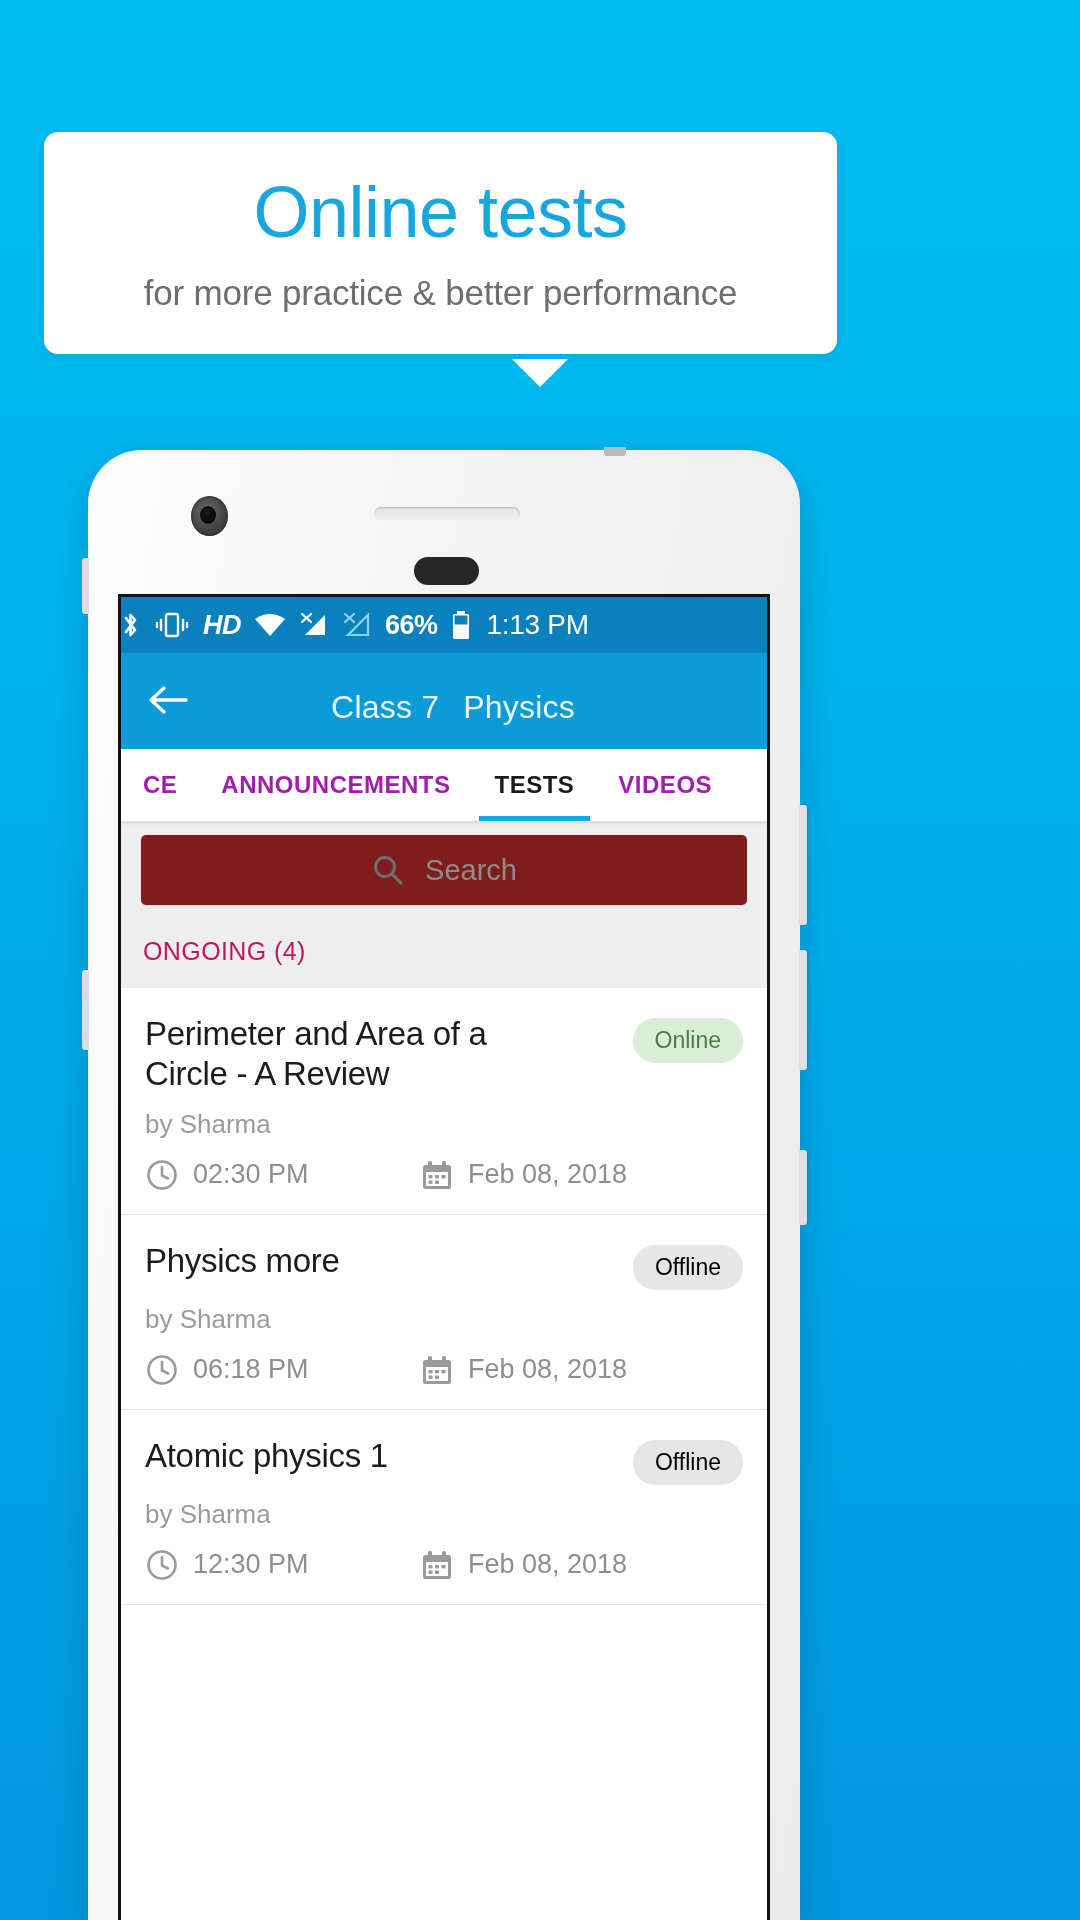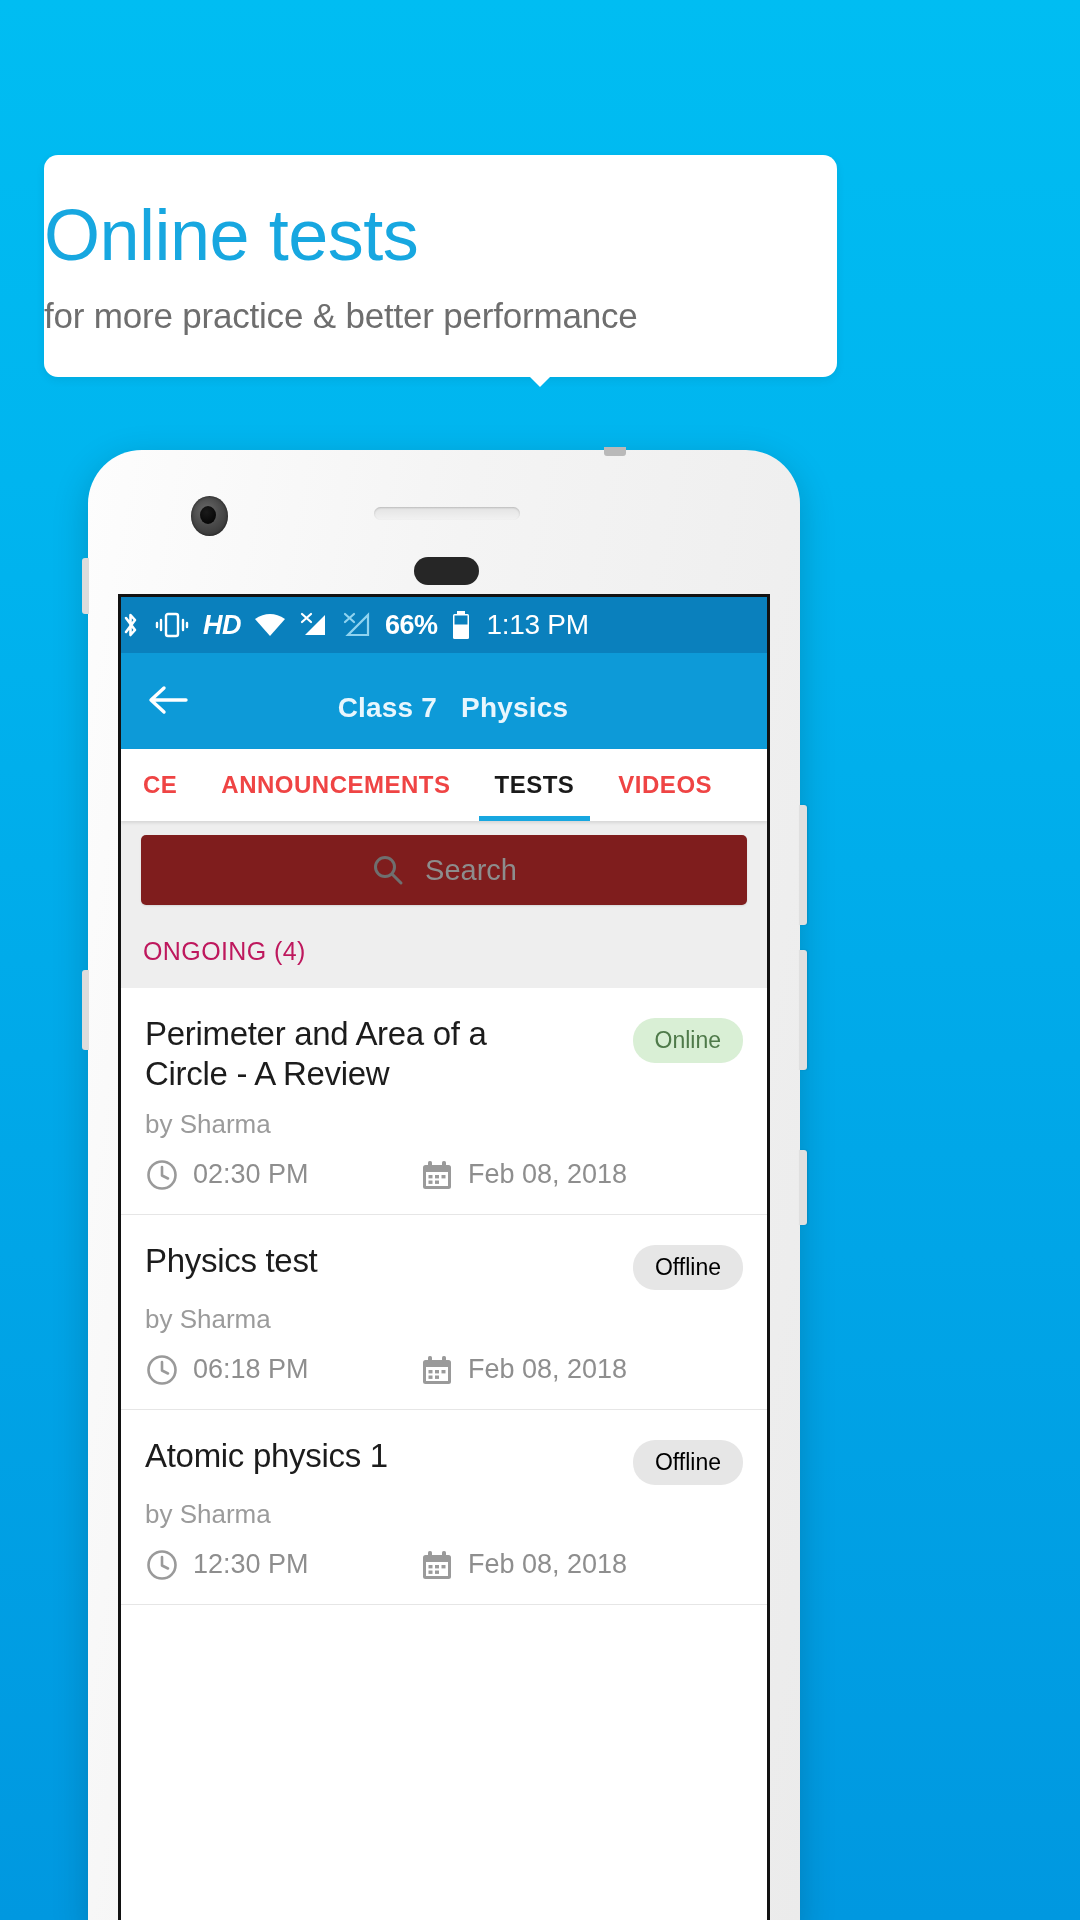--- a/index.html
+++ b/index.html
@@ -5,24 +5,24 @@
   * { margin:0; padding:0; box-sizing:border-box; }
   html,body { width:1080px; height:1920px; overflow:hidden; }
   body {
     font-family:"Liberation Sans", sans-serif;
     background:linear-gradient(180deg,#00bdf2 0%,#00b5ef 25%,#00a7e8 60%,#0098e0 100%);
     position:relative;
   }
 
   
   #promo-card {
-    position:absolute; left:44px; top:155px; width:793px; height:222px;
+    position:absolute; left:44px; top:132px; width:793px; height:222px;
     background:#ffffff; border-radius:14px;
     box-shadow:0 3px 10px rgba(0,0,0,.07);
-    display:flex; flex-direction:column; align-items:flex-start; justify-content:center;
+    display:flex; flex-direction:column; align-items:center; justify-content:center;
   }
   #promo-title {
     color:#17a7e0; font-size:72px; font-weight:400; letter-spacing:-.5px;
     line-height:1.05; margin-top:2px;
   }
   #promo-sub {
     color:#6e6e6e; font-size:35px; font-weight:400; margin-top:22px; letter-spacing:-.2px;
   }
   #promo-tail {
     position:absolute; left:50%; top:359px; transform:translateX(-50%);
@@ -96,31 +96,31 @@
   #app-bar {
     height:96px; background:#0d9ad8; position:relative;
     display:flex; align-items:center;
   }
   #back-arrow { position:absolute; left:26px; top:28px; width:42px; height:38px; cursor:pointer; }
   #app-bar-titles {
     width:100%; display:flex; flex-direction:column; align-items:center; justify-content:center;
     padding-left:18px;
   }
   #app-title { color:#fff; font-size:34px; font-weight:700; letter-spacing:-.3px; }
-  #app-sub { color:#e8f6fd; font-size:28px; font-weight:700; margin-top:13px; letter-spacing:.2px; }
+  #app-sub { color:#e8f6fd; font-size:32px; font-weight:400; margin-top:13px; letter-spacing:.2px; }
   #app-sub span { margin:0 12px; }
 
   
   #tab-bar {
     height:72px; background:#fff; display:flex; align-items:stretch;
     box-shadow:0 2px 3px rgba(0,0,0,.10); position:relative; z-index:3;
   }
   .tab {
     display:flex; align-items:center; justify-content:center; position:relative;
-    font-size:24px; font-weight:700; color:#ef4444; letter-spacing:.5px; white-space:nowrap;
+    font-size:24px; font-weight:700; color:#a21caf; letter-spacing:.5px; white-space:nowrap;
     padding:0 22px; cursor:pointer;
   }
   .tab.active { color:#1a1a1a; }
   .tab.active:after {
     content:""; position:absolute; left:6px; right:6px; bottom:0; height:5px; background:#17a7e0;
   }
 
   
   #search-zone { background:#eeeeee; padding:14px 20px 18px 20px; }
   #search-box {
@@ -272,21 +272,21 @@
               <rect x="8.5" y="22.5" width="4" height="3.4" fill="#9a9a9a"></rect>
               <rect x="15" y="22.5" width="4" height="3.4" fill="#9a9a9a"></rect>
             </svg>
             <span>Feb 08, 2018</span>
           </div>
         </div>
       </div>
 
       <div class="test-card">
         <div class="card-top">
-          <div class="test-title">Physics test</div>
+          <div class="test-title">Physics more</div>
           <div class="badge offline">Offline</div>
         </div>
         <div class="test-author">by Sharma</div>
         <div class="meta-row">
           <div class="meta-item time">
             <svg width="34" height="34" viewBox="0 0 34 34">
               <circle cx="17" cy="17" r="13.5" fill="none" stroke="#9a9a9a" stroke-width="2.6"></circle>
               <path d="M17 9 V17.5 L23 20.5" fill="none" stroke="#9a9a9a" stroke-width="2.6" stroke-linecap="round" stroke-linejoin="round"></path>
             </svg>
             <span>06:18 PM</span>

